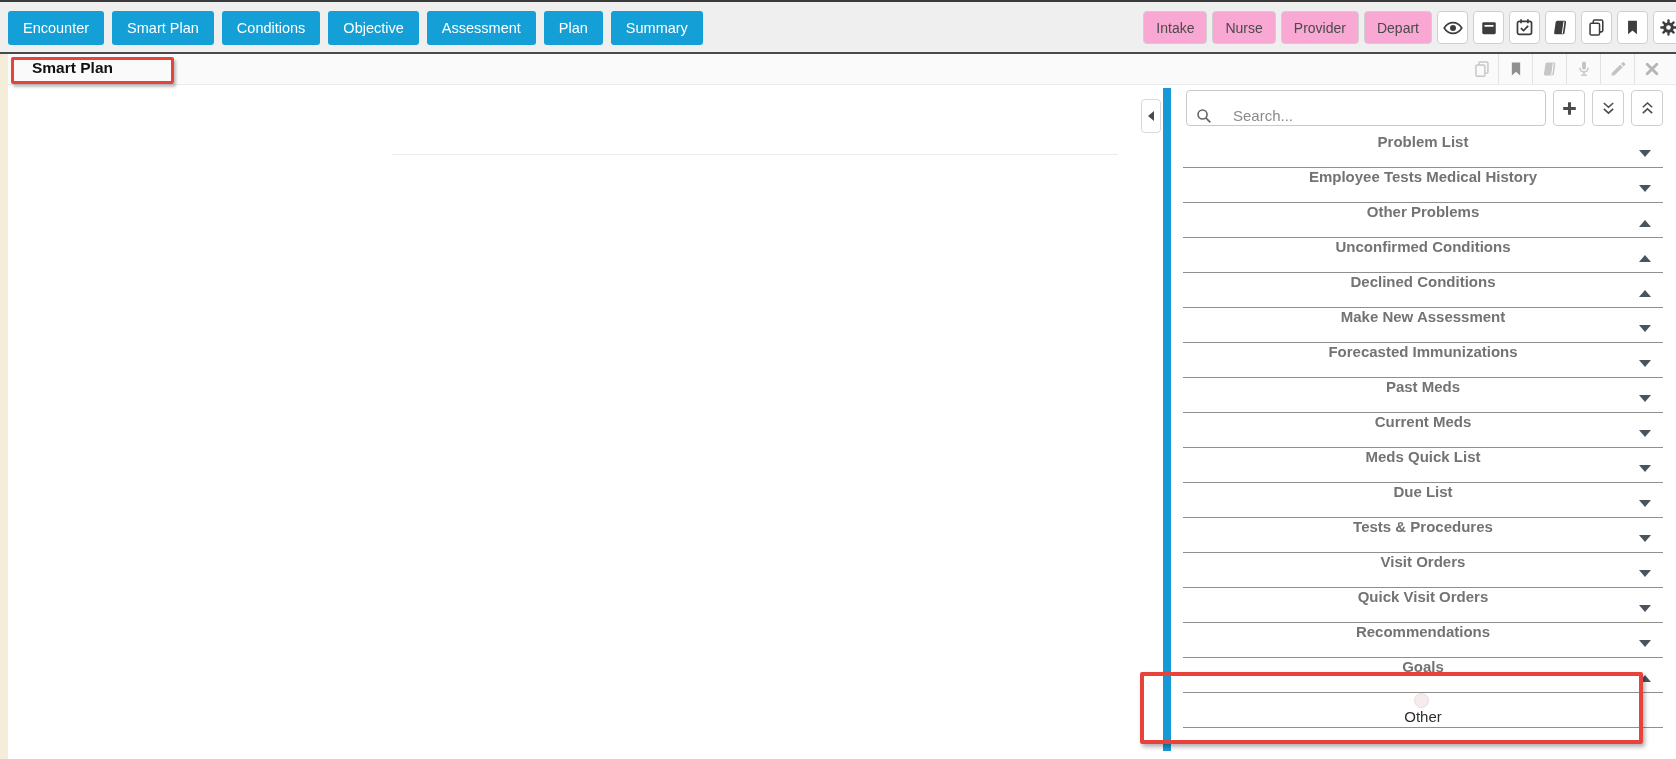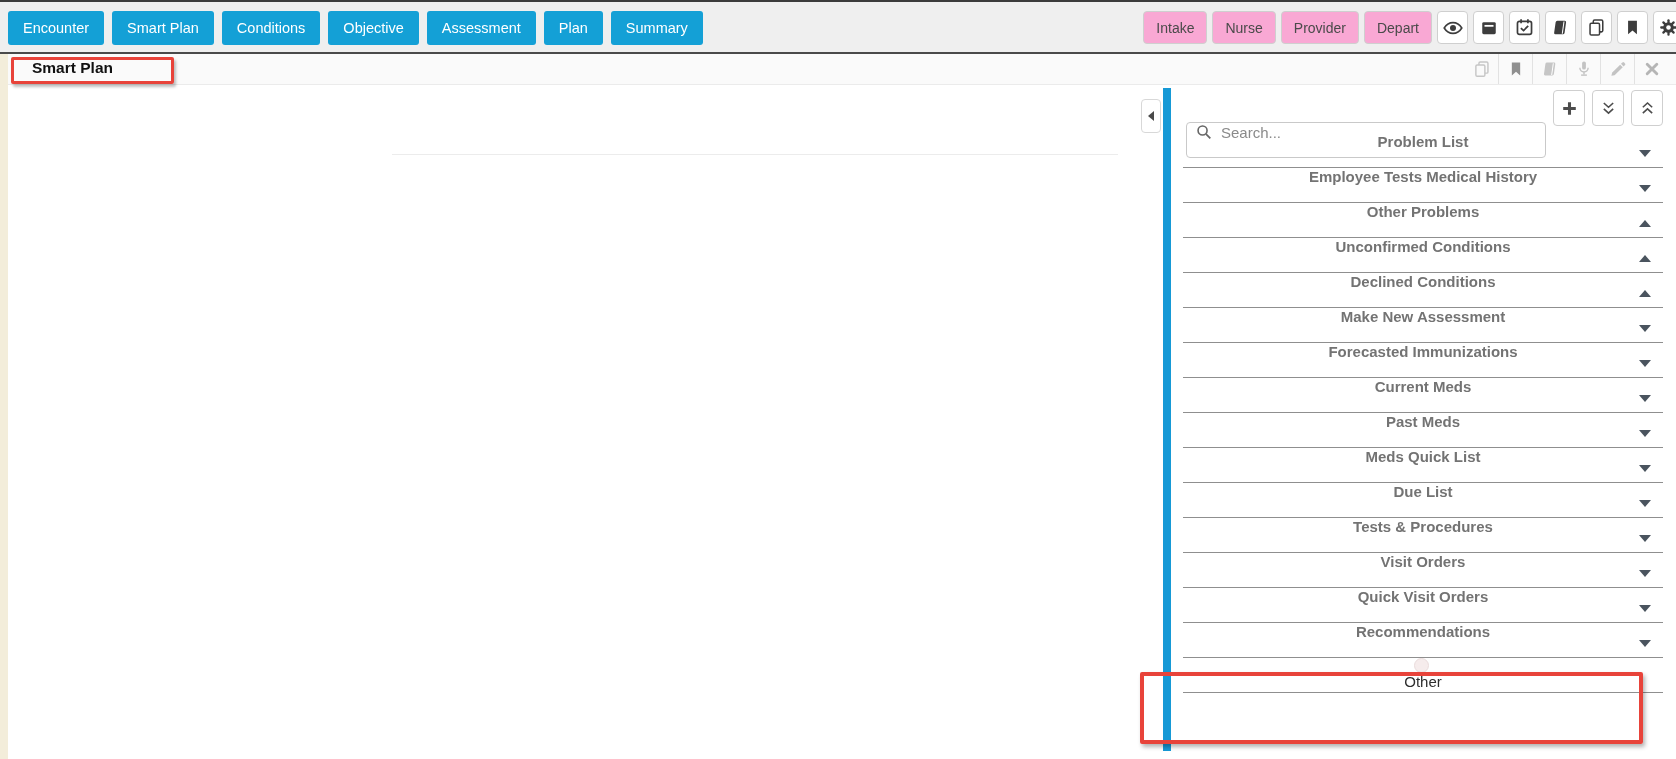--- a/index.html
+++ b/index.html
@@ -56,21 +56,21 @@
   .collapse-btn{
     position:absolute;left:1141px;top:99px;width:20px;height:34px;
     background:#ffffff;border:1px solid #d8d8d8;border-radius:4px;
     display:flex;align-items:center;justify-content:center;cursor:pointer;
   }
   .tri-left{width:0;height:0;border-top:5px solid transparent;border-bottom:5px solid transparent;border-right:6px solid #4a4a4a;}
   .blue-bar{position:absolute;left:1163px;top:88px;width:8px;height:663px;background:#1699d6;}
   .search-row{position:absolute;left:1186px;top:90px;width:477px;height:36px;display:flex;gap:7px;}
   .search-box{
     flex:1;height:34px;border:1px solid #c9c9c9;border-radius:4px;background:#ffffff;
-    display:flex;align-items:flex-start;padding:0 8px;gap:6px;margin-top:32px;
+    display:flex;align-items:flex-end;padding:0 8px;gap:18px;
   }
   .search-box input{
     border:none;outline:none;flex:1;font-size:15px;color:#333;background:transparent;
     font-family:"Liberation Sans", sans-serif;
   }
   .search-box input::placeholder{color:#8a8a8a;}
   .side-btn{
     width:32px;height:36px;background:#ffffff;border:1px solid #cfcfcf;border-radius:4px;
     display:flex;align-items:center;justify-content:center;cursor:pointer;flex:0 0 auto;
   }
@@ -306,28 +306,28 @@
   </div>
   <div class="srow">
     <span class="slabel">Make New Assessment</span>
     <i class="caret-down"></i>
   </div>
   <div class="srow">
     <span class="slabel">Forecasted Immunizations</span>
     <i class="caret-down"></i>
   </div>
   <div class="srow">
+    <span class="slabel">Past Meds</span>
+    <i class="caret-down"></i>
+  </div>
+  <div class="srow">
     <span class="slabel">Current Meds</span>
     <i class="caret-down"></i>
   </div>
   <div class="srow">
-    <span class="slabel">Past Meds</span>
-    <i class="caret-down"></i>
-  </div>
-  <div class="srow">
     <span class="slabel">Meds Quick List</span>
     <i class="caret-down"></i>
   </div>
   <div class="srow">
     <span class="slabel">Due List</span>
     <i class="caret-down"></i>
   </div>
   <div class="srow">
     <span class="slabel">Tests &amp; Procedures</span>
     <i class="caret-down"></i>
@@ -336,20 +336,24 @@
     <span class="slabel">Visit Orders</span>
     <i class="caret-down"></i>
   </div>
   <div class="srow">
     <span class="slabel">Quick Visit Orders</span>
     <i class="caret-down"></i>
   </div>
   <div class="srow">
     <span class="slabel">Recommendations</span>
     <i class="caret-down"></i>
+  </div>
+  <div class="srow">
+    <span class="slabel">Goals</span>
+    <i class="caret-up"></i>
   </div>
   <div class="srow sub">
     <span class="bullet-circle"></span>
     <span class="sublabel">Other</span>
   </div>
 </div>
 
 <div class="annotation-2"></div>
 
 </body></html>

